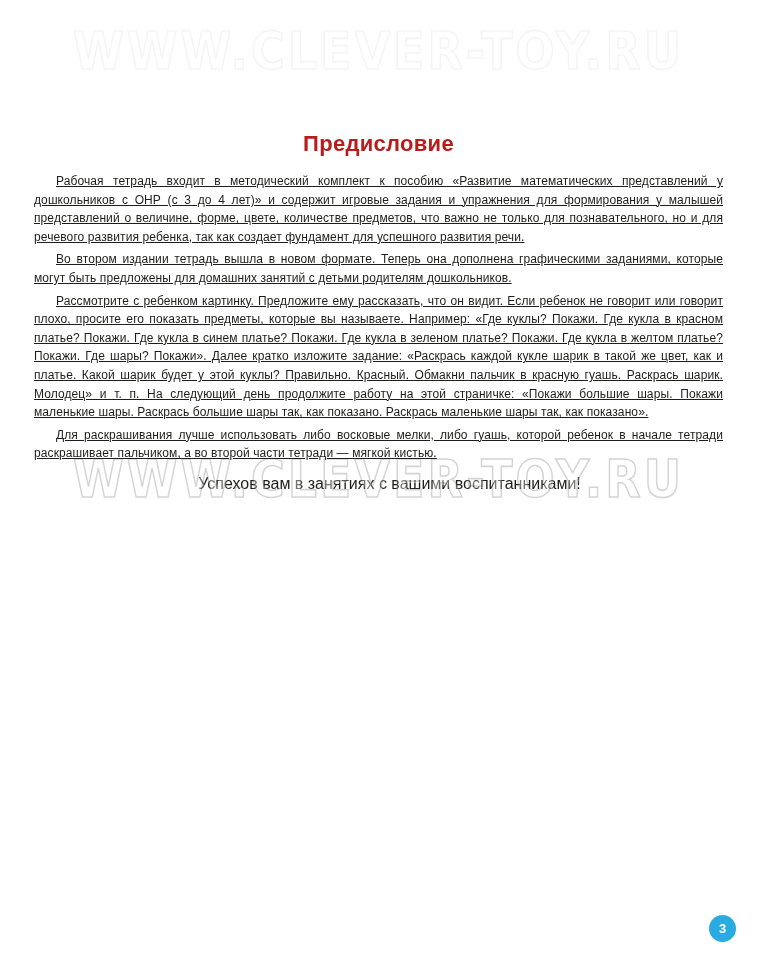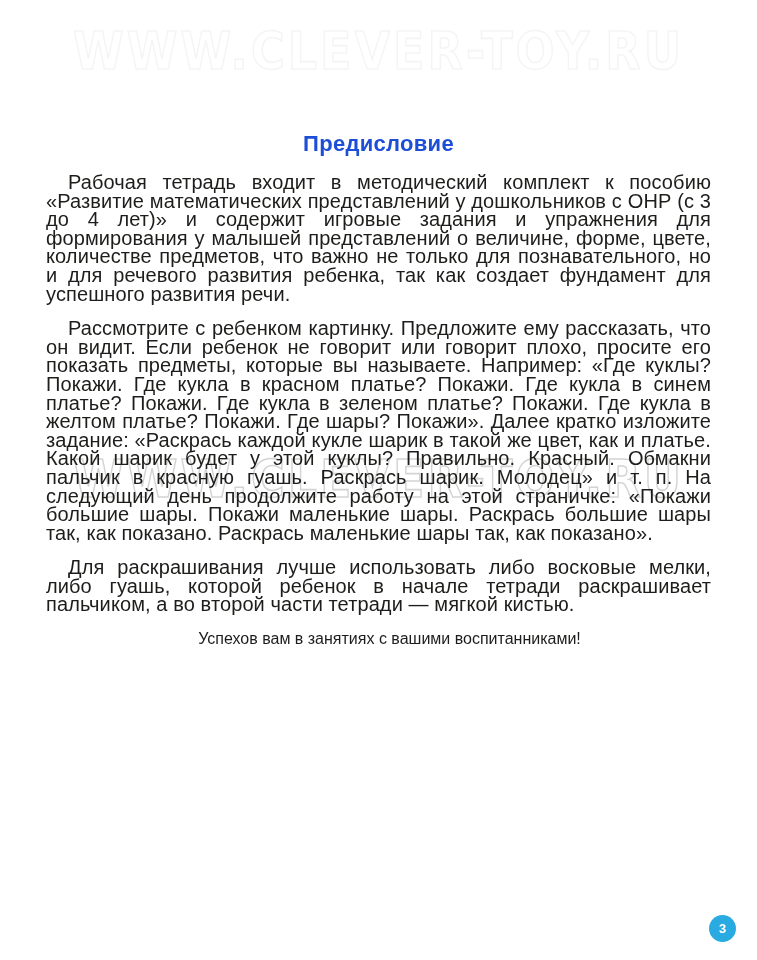--- a/index.html
+++ b/index.html
@@ -47,26 +47,27 @@
     text-align: center;
     font-size: 22px;
     font-weight: bold;
     letter-spacing: 0.3px;
   }
   .body-text {
     position: relative;
     margin: 15px 30px 0 30px;
   }
   .para {
-    margin: 16px;
+    margin: 4px;
     text-align: justify;
     text-indent: 22px;
-    font-size: 20px;
+    font-size: 12px;
     line-height: 18.6px;
     letter-spacing: 0.1px;
+    text-decoration: underline;
   }
   .closing {
     margin: 12px 30px 0 30px;
     text-align: center;
     text-indent: 22px;
     font-size: 16px;
     line-height: 18.6px;
   }
   .page-number-badge {
     position: absolute;
@@ -85,24 +86,25 @@
 </style>
 </head>
 <body>
 
 <div class="page" style="color: rgb(29, 29, 27);">
 
   <div class="watermark watermark-top">WWW.CLEVER-TOY.RU</div>
 
   <div class="watermark watermark-mid">WWW.CLEVER-TOY.RU</div>
 
-  <h1 class="title accent-text" style="color: #1d4ed8;">Предисловие</h1>
+  <h1 class="title accent-text" style="color: #b91c1c;">Предисловие</h1>
 
   <div class="body-text">
       <p class="para">Рабочая тетрадь входит в методический комплект к пособию «Развитие математических представлений у дошкольников с ОНР (с 3 до 4 лет)» и содержит игровые задания и упражнения для формирования у малышей представлений о величине, форме, цвете, количестве предметов, что важно не только для познавательного, но и для речевого развития ребенка, так как создает фундамент для успешного развития речи.</p>
+      <p class="para">Во втором издании тетрадь вышла в новом формате. Теперь она дополнена графическими заданиями, которые могут быть предложены для домашних занятий с детьми родителям дошкольников.</p>
       <p class="para">Рассмотрите с ребенком картинку. Предложите ему рассказать, что он видит. Если ребенок не говорит или говорит плохо, просите его показать предметы, которые вы называете. Например: «Где куклы? Покажи. Где кукла в красном платье? Покажи. Где кукла в синем платье? Покажи. Где кукла в зеленом платье? Покажи. Где кукла в желтом платье? Покажи. Где шары? Покажи». Далее кратко изложите задание: «Раскрась каждой кукле шарик в такой же цвет, как и платье. Какой шарик будет у этой куклы? Правильно. Красный. Обмакни пальчик в красную гуашь. Раскрась шарик. Молодец» и т. п. На следующий день продолжите работу на этой страничке: «Покажи большие шары. Покажи маленькие шары. Раскрась большие шары так, как показано. Раскрась маленькие шары так, как показано».</p>
       <p class="para">Для раскрашивания лучше использовать либо восковые мелки, либо гуашь, которой ребенок в начале тетради раскрашивает пальчиком, а во второй части тетради — мягкой кистью.</p>
     </div>
 
   <p class="closing">Успехов вам в занятиях с вашими воспитанниками!</p>
 
   <div class="page-number-badge accent-bg" style="background: rgb(41, 171, 226);">
     <span>3</span>
   </div>
 

